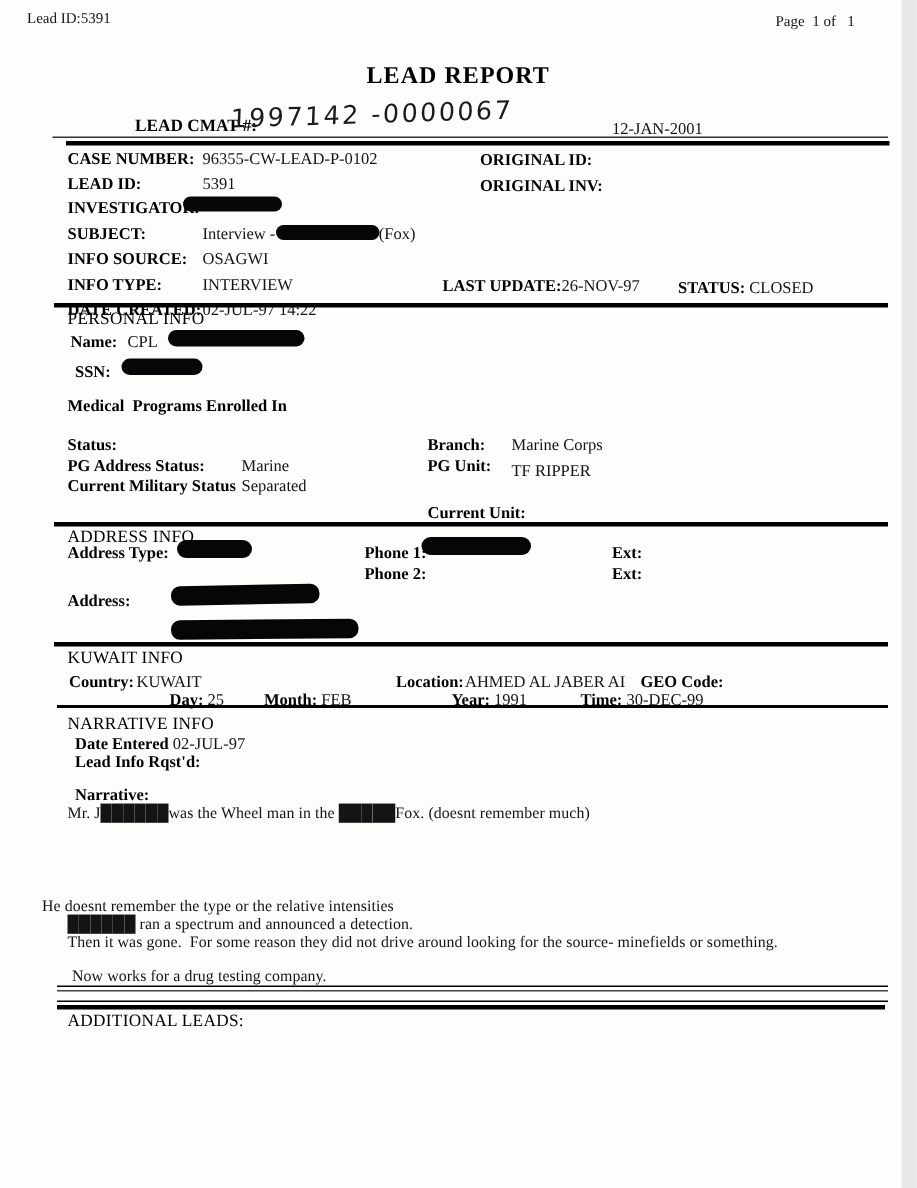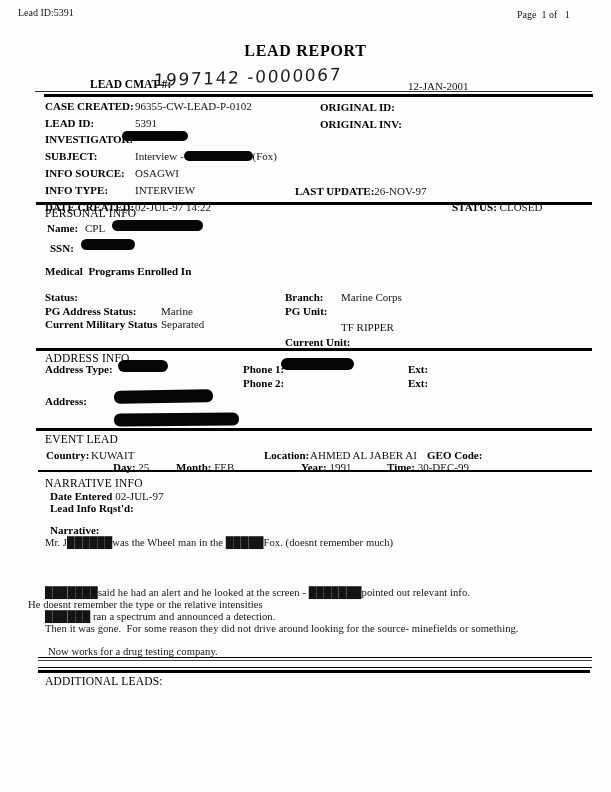--- a/index.html
+++ b/index.html
@@ -1,17 +1,17 @@
 <!DOCTYPE html>
 <html><head>
 <meta charset="utf-8">
 <style>
   html,body{margin:0;padding:0;background:#e8e8e8;}
-  .page{position:relative;width:611px;height:792px;background:#fdfdfc;
-        font-family:"Liberation Serif","DejaVu Serif",serif;color:#141414;overflow:hidden;}
+  .page{position:relative;width:565px;height:792px;background:#fdfdfc;
+        font-family:"Liberation Serif","DejaVu Serif",serif;color:#141414;overflow:hidden;padding-left:36px;}
   .t{position:absolute;font-size:11px;line-height:1.15;white-space:pre;}
   .b{font-weight:bold;color:#000;}
   .sm{font-size:10px;}
   .sec{font-size:11.5px;font-weight:normal;letter-spacing:.2px;color:#000;}
   .title{position:absolute;left:0;top:42px;width:611px;text-align:center;
          font-size:16px;font-weight:bold;letter-spacing:.7px;color:#000;}
   .hand{position:absolute;font-family:"DejaVu Sans",sans-serif;font-size:17px;
         letter-spacing:1.6px;color:#1b1b1b;transform:rotate(-1.8deg) skewX(-4deg);
         transform-origin:left top;white-space:pre;}
   .rule{position:absolute;background:#000;}
@@ -30,41 +30,41 @@
 
   <div class="title">LEAD REPORT</div>
 
   <span class="t b" style="left:90px;top:78px;font-size:11.5px">LEAD CMAT #:</span>
   <span class="hand" style="left:154px;top:70px">1997142 -0000067</span>
   <span class="t" style="left:408px;top:80px">12-JAN-2001</span>
 
   <div class="rule" style="left:35px;top:91px;width:557px;height:1px;background:#333"></div>
   <div class="rule" style="left:44px;top:94px;width:549px;height:3px"></div>
 
-  <span class="t b" style="left:45px;top:100px">CASE CREATED:</span>
+  <span class="t b" style="left:45px;top:100px">CASE NUMBER:</span>
   <span class="t" style="left:135px;top:100px">96355-CW-LEAD-P-0102</span>
   <span class="t b" style="left:320px;top:101px">ORIGINAL ID:</span>
 
   <span class="t b" style="left:45px;top:117px">LEAD ID:</span>
   <span class="t" style="left:135px;top:117px">5391</span>
   <span class="t b" style="left:320px;top:118px">ORIGINAL INV:</span>
 
   <span class="t b" style="left:45px;top:133px">INVESTIGATOR:</span>
   <div class="bar" style="left:122px;top:131px;width:66px;height:10px"></div>
 
   <span class="t b" style="left:45px;top:150px">SUBJECT:</span>
   <span class="t" style="left:135px;top:150px"><span>Interview -</span><span class="ibar"></span><span>(Fox)</span></span>
 
   <span class="t b" style="left:45px;top:167px">INFO SOURCE:</span>
   <span class="t" style="left:135px;top:167px">OSAGWI</span>
 
   <span class="t b" style="left:45px;top:184px">INFO TYPE:</span>
   <span class="t" style="left:135px;top:184px">INTERVIEW</span>
   <span class="t" style="left:295px;top:185px"><span class="b">LAST UPDATE:</span><span>26-NOV-97</span></span>
-  <span class="t" style="left:452px;top:201px"><span class="b">STATUS: </span><span>CLOSED</span></span>
+  <span class="t" style="left:452px;top:186px"><span class="b">STATUS: </span><span>CLOSED</span></span>
 
   <span class="t b" style="left:45px;top:201px">DATE CREATED:</span>
   <span class="t" style="left:135px;top:201px">02-JUL-97 14:22</span>
 
   <div class="rule" style="left:36px;top:202px;width:556px;height:3px"></div>
 
   <span class="t sec" style="left:45px;top:207px">PERSONAL INFO</span>
 
   <span class="t b" style="left:47px;top:222px">Name:</span>
   <span class="t" style="left:85px;top:222px">CPL</span>
@@ -75,21 +75,21 @@
 
   <span class="t b" style="left:45px;top:265px">Medical  Programs Enrolled In</span>
 
   <span class="t b" style="left:45px;top:291px">Status:</span>
   <span class="t b" style="left:285px;top:291px">Branch:</span>
   <span class="t" style="left:341px;top:291px">Marine Corps</span>
 
   <span class="t b" style="left:45px;top:305px">PG Address Status:</span>
   <span class="t" style="left:161px;top:305px">Marine</span>
   <span class="t b" style="left:285px;top:305px">PG Unit:</span>
-  <span class="t" style="left:341px;top:321px">TF RIPPER</span>
+  <span class="t" style="left:341px;top:308px">TF RIPPER</span>
 
   <span class="t b" style="left:45px;top:318px">Current Military Status</span>
   <span class="t" style="left:161px;top:318px">Separated</span>
 
   <span class="t b" style="left:285px;top:336px">Current Unit:</span>
 
   <div class="rule" style="left:36px;top:348px;width:556px;height:3px"></div>
 
   <span class="t sec" style="left:45px;top:352px">ADDRESS INFO</span>
 
@@ -101,21 +101,21 @@
 
   <span class="t b" style="left:243px;top:377px">Phone 2:</span>
   <span class="t b" style="left:408px;top:377px">Ext:</span>
 
   <span class="t b" style="left:45px;top:395px">Address:</span>
   <div class="bar" style="left:114px;top:390px;width:99px;height:13px;transform:rotate(-1deg)"></div>
   <div class="bar" style="left:114px;top:413px;width:125px;height:13px;transform:rotate(-.5deg)"></div>
 
   <div class="rule" style="left:36px;top:428px;width:556px;height:3px"></div>
 
-  <span class="t sec" style="left:45px;top:433px">EVENT LEAD</span>
+  <span class="t sec" style="left:45px;top:433px">KUWAIT INFO</span>
 
   <span class="t b" style="left:46px;top:449px">Country:</span>
   <span class="t" style="left:91px;top:449px">KUWAIT</span>
   <span class="t b" style="left:264px;top:449px">Location:</span>
   <span class="t" style="left:310px;top:449px">AHMED AL JABER AI</span>
   <span class="t b" style="left:427px;top:449px">GEO Code:</span>
 
   <span class="t" style="left:113px;top:461px"><span class="b">Day: </span><span>25</span></span>
   <span class="t" style="left:176px;top:461px"><span class="b">Month: </span><span>FEB</span></span>
   <span class="t" style="left:301px;top:461px"><span class="b">Year: </span><span>1991</span></span>
@@ -123,21 +123,20 @@
 
   <div class="rule" style="left:38px;top:470px;width:554px;height:2px"></div>
 
   <span class="t sec" style="left:45px;top:477px">NARRATIVE INFO</span>
   <span class="t" style="left:50px;top:490px"><span class="b">Date Entered </span><span>02-JUL-97</span></span>
   <span class="t b" style="left:50px;top:502px">Lead Info Rqst'd:</span>
 
   <span class="t b" style="left:50px;top:524px">Narrative:</span>
   <span class="t nr" style="left:45px;top:537px">Mr. J██████was the Wheel man in the █████Fox. (doesnt remember much)</span>
 
-  <span class="t nr" style="left:45px;top:587px">███████said he had an alert and he looked at the screen - ███████pointed out relevant info.</span>
   <span class="t nr" style="left:28px;top:599px">He doesnt remember the type or the relative intensities</span>
   <span class="t nr" style="left:45px;top:611px">██████ ran a spectrum and announced a detection.</span>
   <span class="t nr" style="left:45px;top:623px">Then it was gone.  For some reason they did not drive around looking for the source- minefields or something.</span>
 
   <span class="t nr" style="left:48px;top:646px">Now works for a drug testing company.</span>
 
   <div class="rule" style="left:38px;top:657px;width:554px;height:1px"></div>
   <div class="rule" style="left:38px;top:660px;width:554px;height:1px;background:#444"></div>
   <div class="rule" style="left:38px;top:667px;width:554px;height:1px"></div>
   <div class="rule" style="left:38px;top:670px;width:552px;height:3px"></div>

